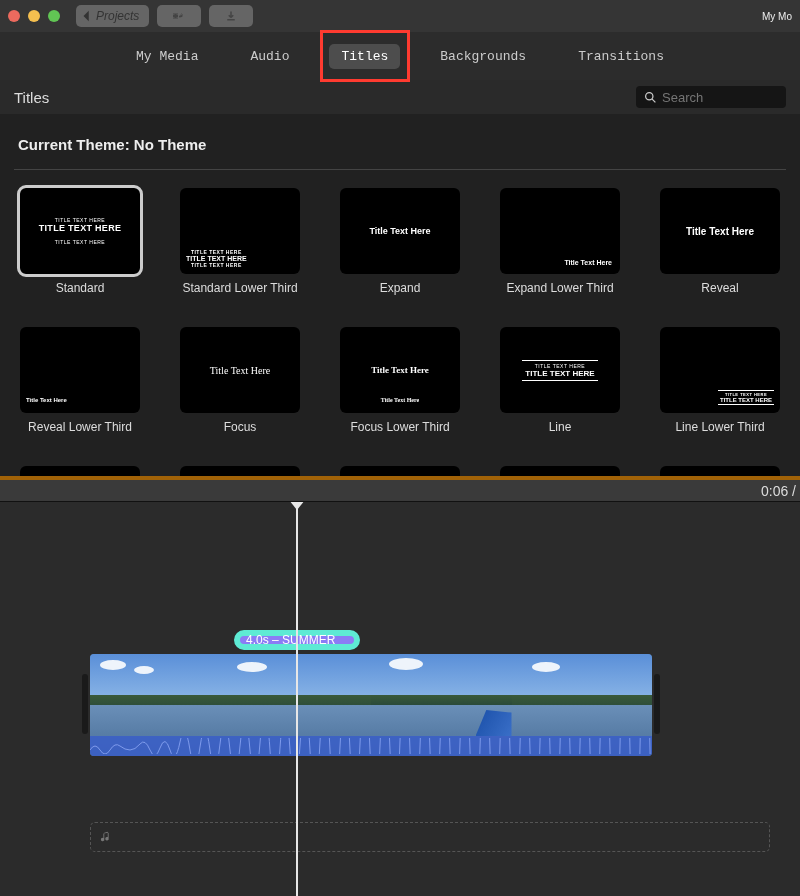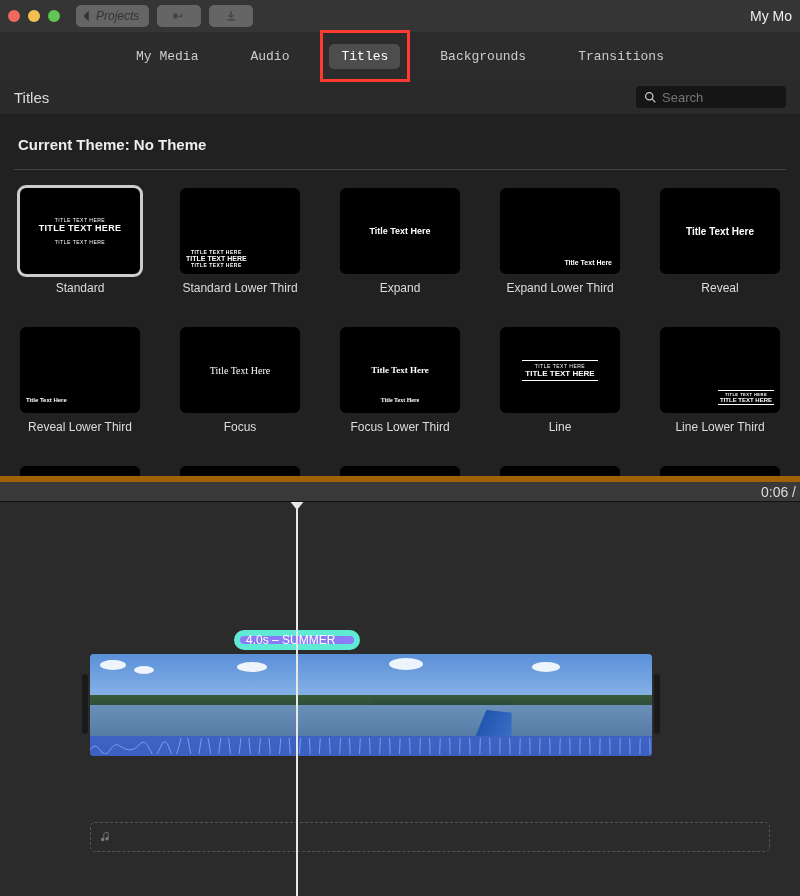--- a/index.html
+++ b/index.html
@@ -8,21 +8,21 @@
   
   .toolbar { display:flex; align-items:center; height:32px; padding:0 8px; background:#353535; gap:8px; }
   .traffic { display:flex; gap:8px; }
   .dot { width:12px; height:12px; border-radius:50%; }
   .dot.close{background:#ec6a5e;} .dot.min{background:#f5bf4f;} .dot.max{background:#61c554;}
   .btn-group { display:flex; gap:8px; margin-left:8px;font-style:italic; }
   .tb-btn { background:#656565; border-radius:5px; height:22px; display:flex; align-items:center; justify-content:center; padding:0 10px; color:#222; font-size:12px; }
   .tb-btn svg{width:12px;height:12px;fill:#444;}
   .projects-btn{padding:0 10px 0 4px;color:#333;font-weight:500;}
   .projects-btn svg{width:14px;height:14px;fill:#333;margin-right:2px;}
-  .proj-title{margin-left:auto;color:#eee;font-size:14px;font-weight:500;}
+  .proj-title{margin-left:auto;color:#eee;font-size:10px;font-weight:500;}
 
   
   .nav { display:flex; align-items:center; justify-content:center; height:48px; gap:28px; background:#2c2c2c; position:relative; }
   .nav-item { color:#ccc; font-size:13px; padding:5px 12px; border-radius:5px;font-family:Liberation Mono, monospace; }
   .nav-item.active{background:#4d4d4d;color:#fff;}
   .highlight-box{position:absolute; border:3px solid #ff3b30; pointer-events:none;}
 
   
   .browser-header{display:flex;align-items:center;height:34px;background:#2a2a2a;padding:0 14px;}
   .browser-title{color:#ddd;font-size:15px;}
@@ -36,21 +36,21 @@
   .grid{display:grid;grid-template-columns:repeat(5,1fr);gap:18px 28px;padding-top:18px;}
   .tile{display:flex;flex-direction:column;align-items:center;gap:7px;}
   .thumb{width:120px;height:86px;background:#000;border-radius:6px;position:relative;display:flex;align-items:center;justify-content:center;flex-direction:column;}
   .thumb.selected{outline:3px solid #ccc;outline-offset:0;}
   .tile-label{color:#ddd;font-size:12px;text-align:center;line-height:1.2;min-height:28px;}
   .t-main{color:#fff;font-weight:700;text-align:center;}
   .t-sub{color:#fff;font-size:5px;text-align:center;letter-spacing:0.5px;}
   .t-lower{position:absolute;font-weight:600;color:#fff;text-align:center;}
 
   
-  .timecode{height:26px;background:#3a3a3a;display:flex;align-items:center;justify-content:flex-end;padding-right:4px;color:#ddd;font-size:14px;border-top:6px solid #a16207;border-bottom:1px solid #111;}
+  .timecode{height:26px;background:#3a3a3a;display:flex;align-items:center;justify-content:flex-end;padding-right:4px;color:#ddd;font-size:14px;border-top:4px solid #a16207;border-bottom:1px solid #111;}
 
   
   .timeline{position:relative;height:394px;background:#2b2b2b;overflow:hidden;}
   .playhead{position:absolute;top:6px;bottom:0;width:2px;background:#e7e7e7;left:296px;z-index:5;}
   .playhead::before{content:"";position:absolute;top:-8px;left:-7px;border-left:8px solid transparent;border-right:8px solid transparent;border-top:10px solid #e7e7e7;}
 
   .title-clip{position:absolute;top:128px;left:234px;height:20px;background:#8b7cf5;border:6px solid #5eead4;border-radius:10px;padding:0 6px;color:#fff;font-size:12px;display:flex;align-items:center;white-space:nowrap;}
 
   .video-track{position:absolute;top:152px;left:90px;width:562px;height:102px;display:flex;border-radius:4px;overflow:hidden;background:#4a6a8a;}
   .frame{flex:1;position:relative;overflow:hidden;}

